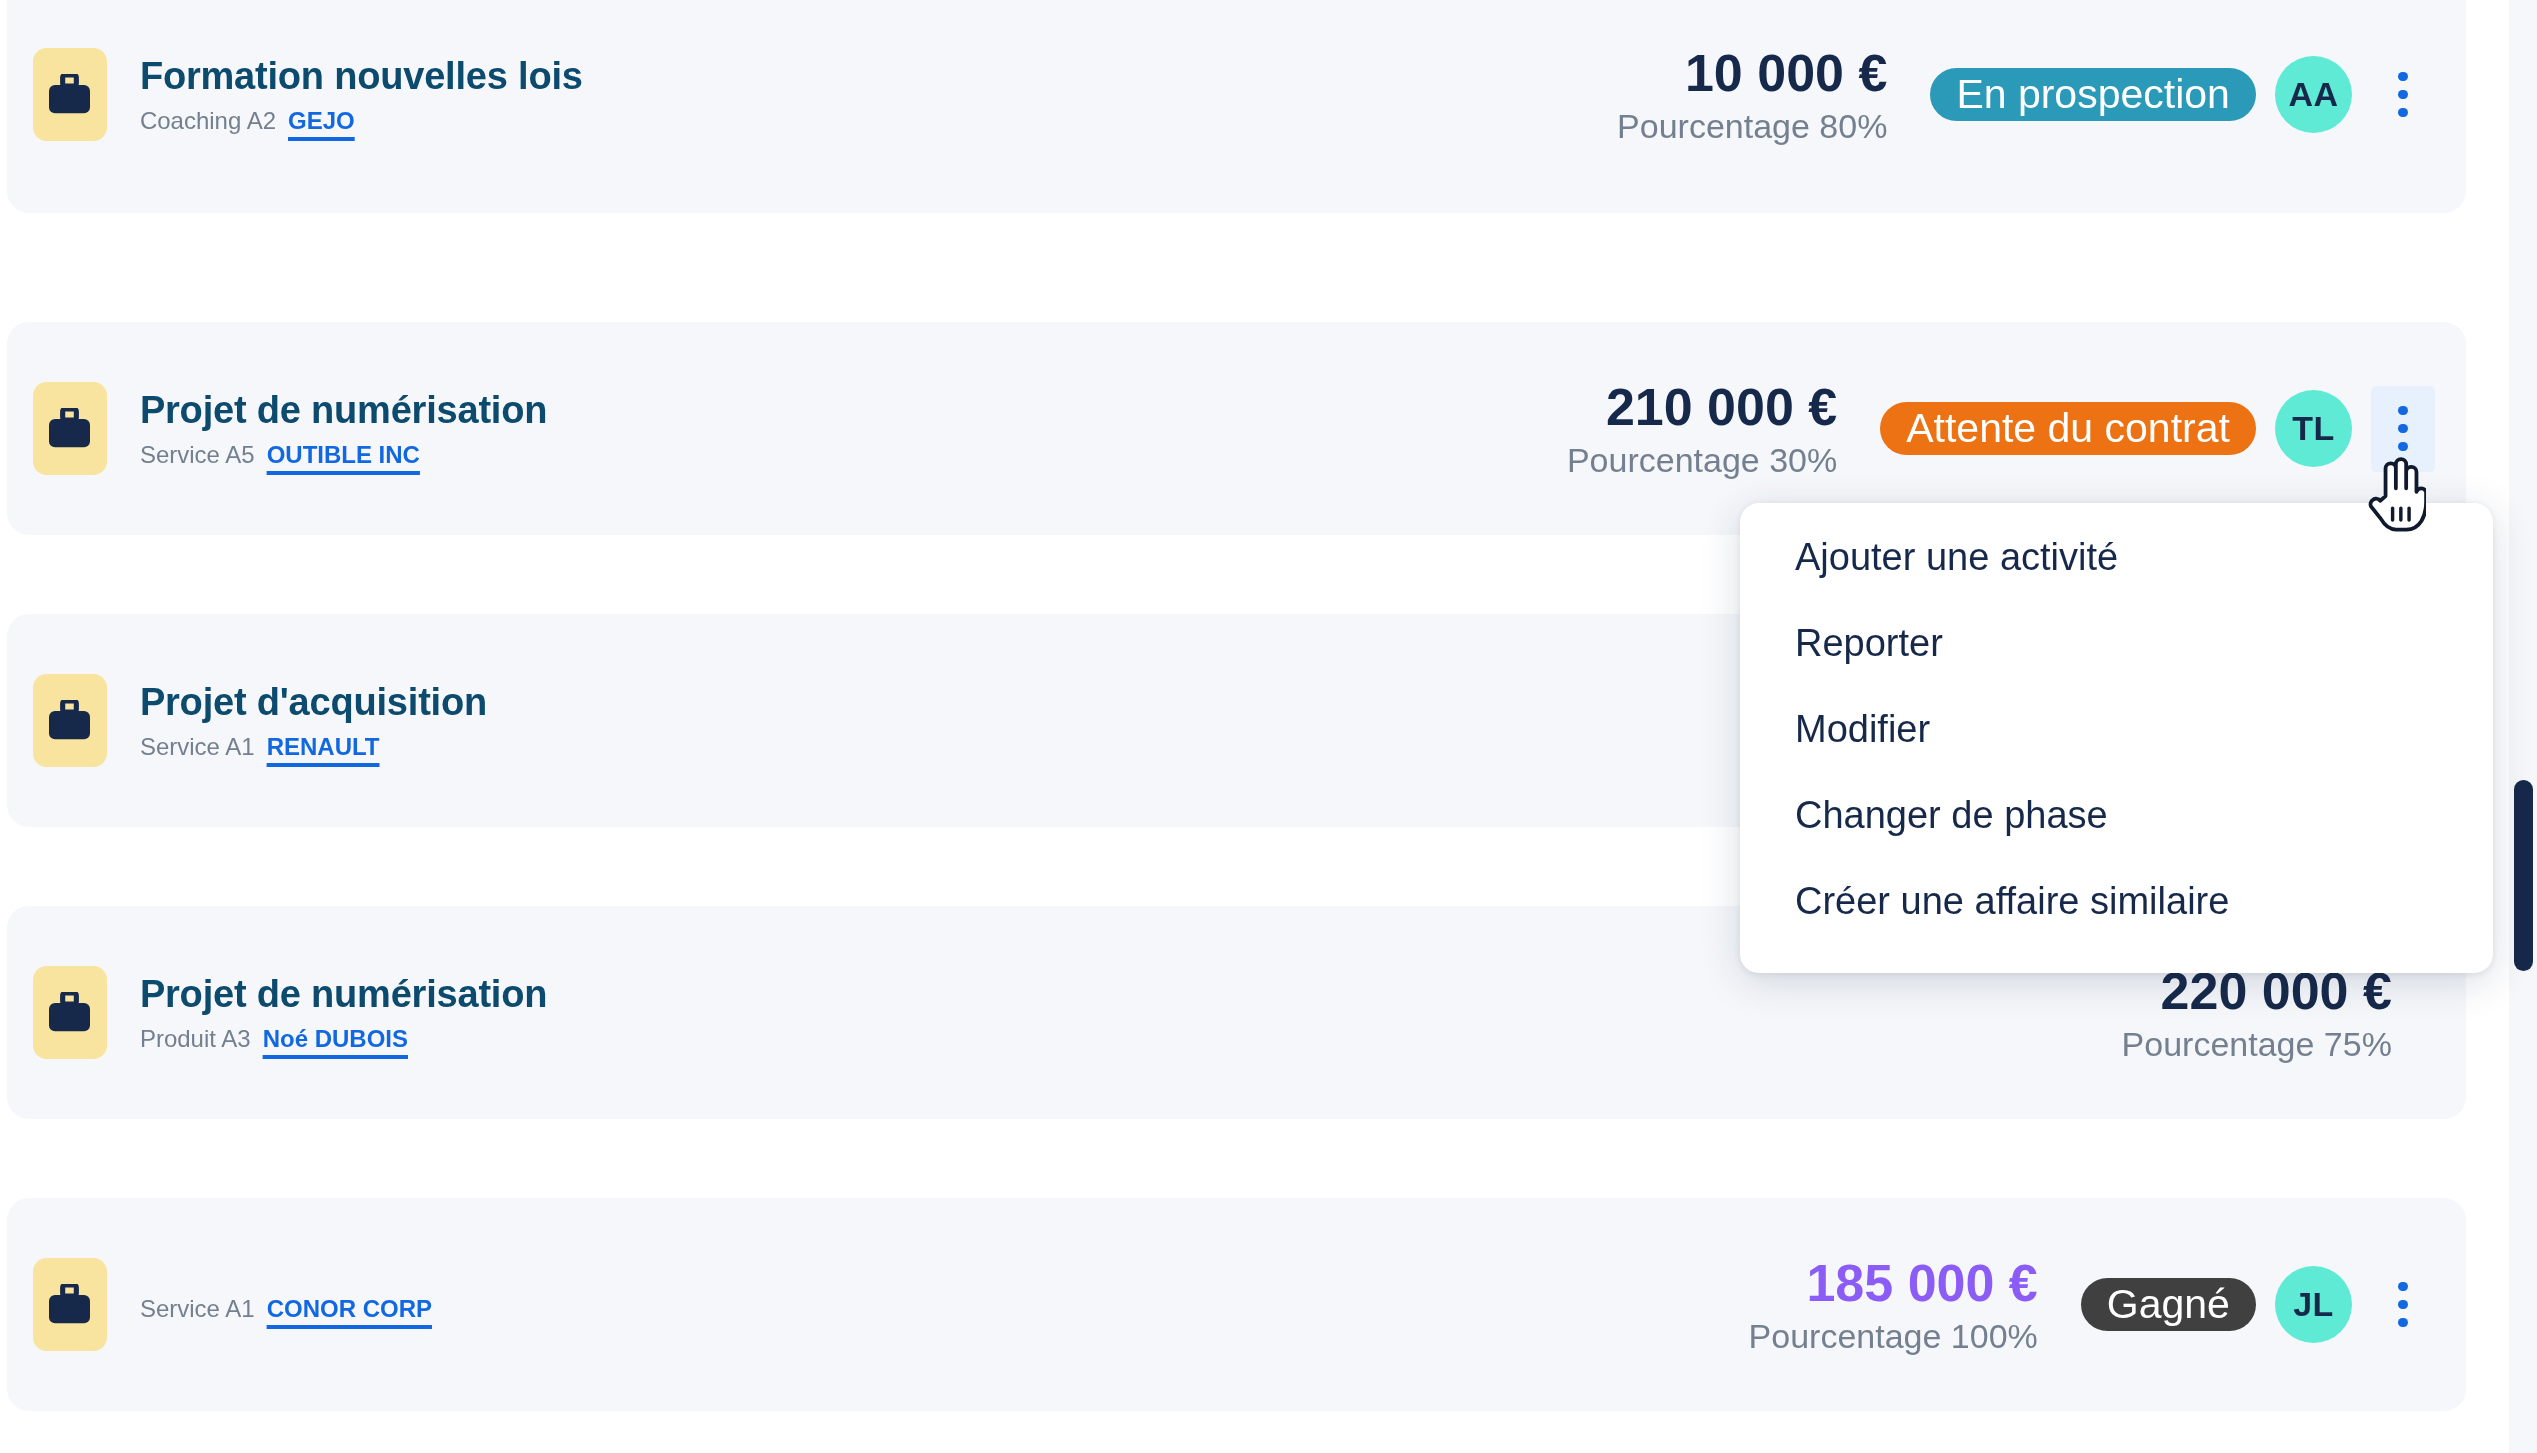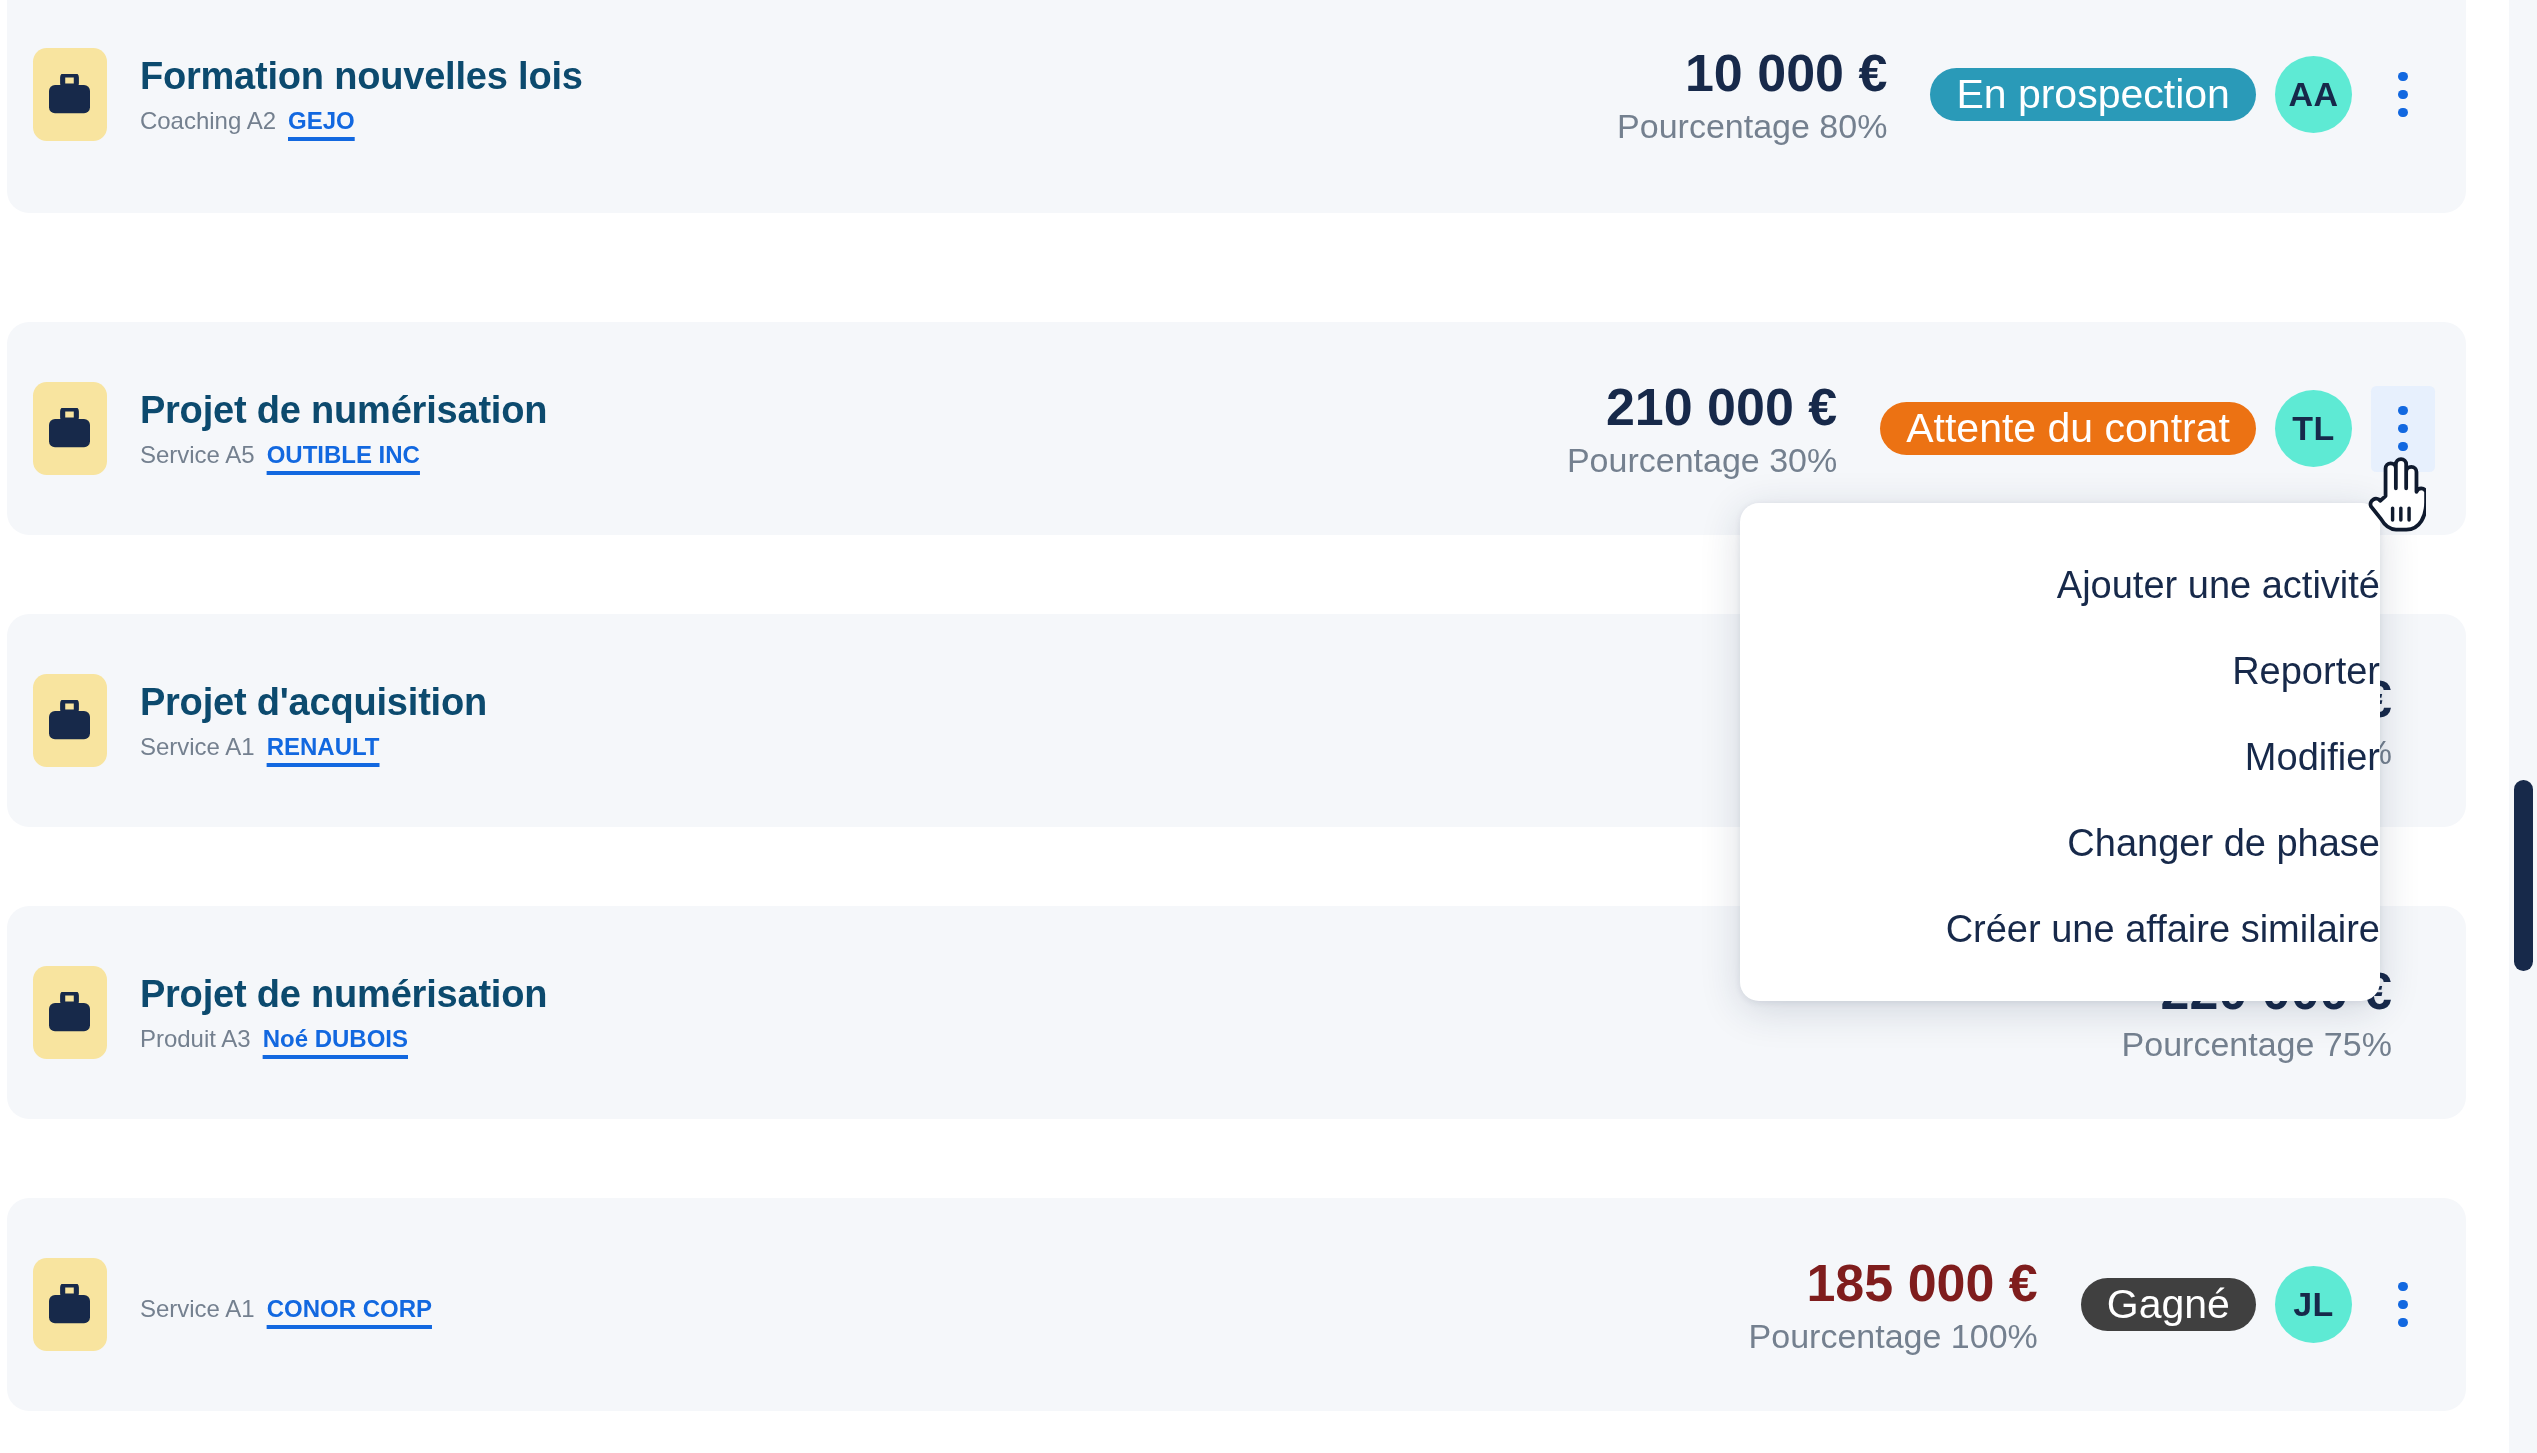--- a/index.html
+++ b/index.html
@@ -102,21 +102,21 @@
     flex: 0 0 auto;
     padding-right: 43px;
   }
   .deal-amount {
     font-size: 52px;
     font-weight: bold;
     color: #17294a;
     line-height: 1.18;
     white-space: nowrap;
   }
-  .deal-amount.won { color: #7f1d1d; }
+  .deal-amount.won { color: #8b5cf6; }
   .deal-pct {
     margin-top: 1px;
     font-size: 34px;
     color: #74808f;
     line-height: 1.18;
     white-space: nowrap;
   }
 
   
   .row-right {
@@ -174,28 +174,27 @@
     height: 9.4px;
     border-radius: 50%;
     background: #1268e0;
   }
 
   
   #context-menu {
     position: absolute;
     left: 1740px;
     top: 503px;
-    width: 640px;
+    width: 753px;
     background: #ffffff;
     border-radius: 19px;
     box-shadow: 0 8.6px 40px rgba(23, 41, 74, 0.16), 0 1.7px 6.9px rgba(23, 41, 74, 0.08);
-    padding: 39px 0 29px 0;
+    padding: 11px 0 29px 0;
     box-sizing: border-box;
     z-index: 40;
-    text-align: right;
   }
   .menu-item {
     font-size: 38px;
     color: #17294a;
     line-height: 1;
     padding: 24px 0 24px 55px;
     white-space: nowrap;
   }
 
   

